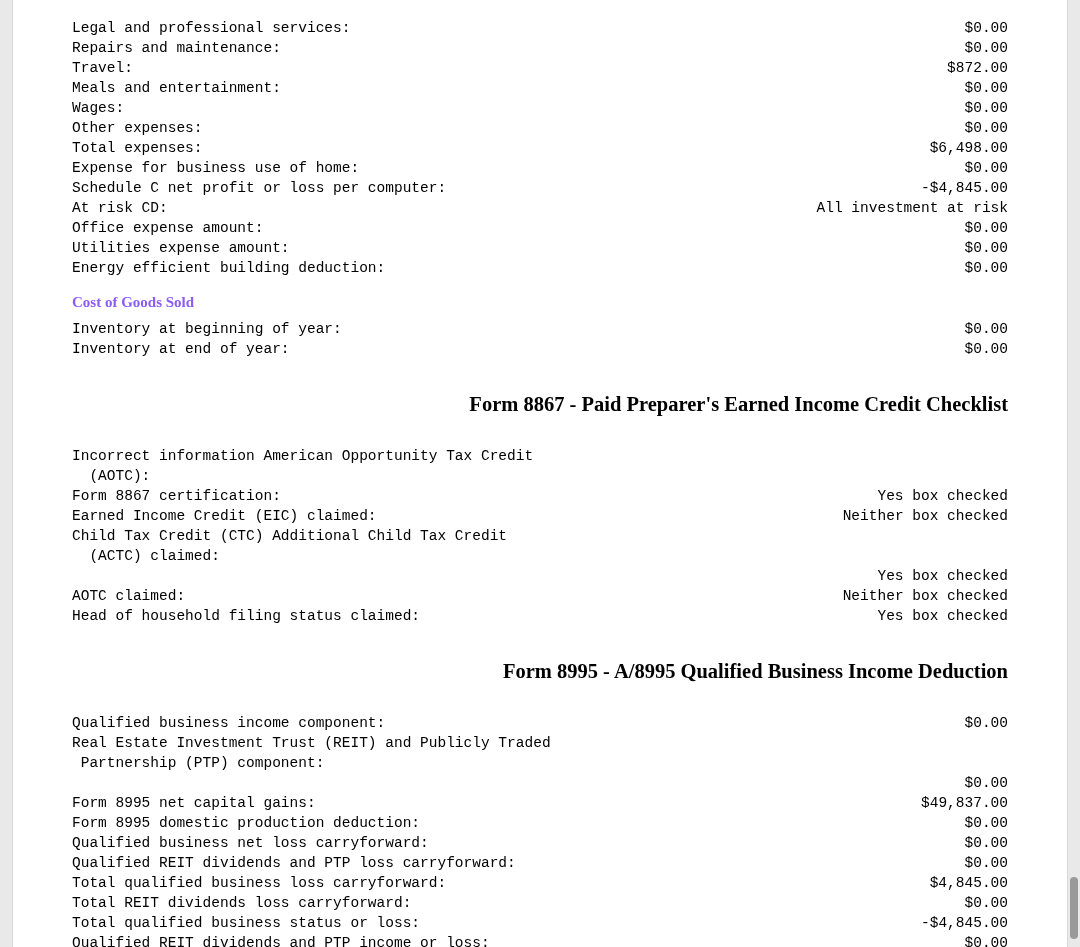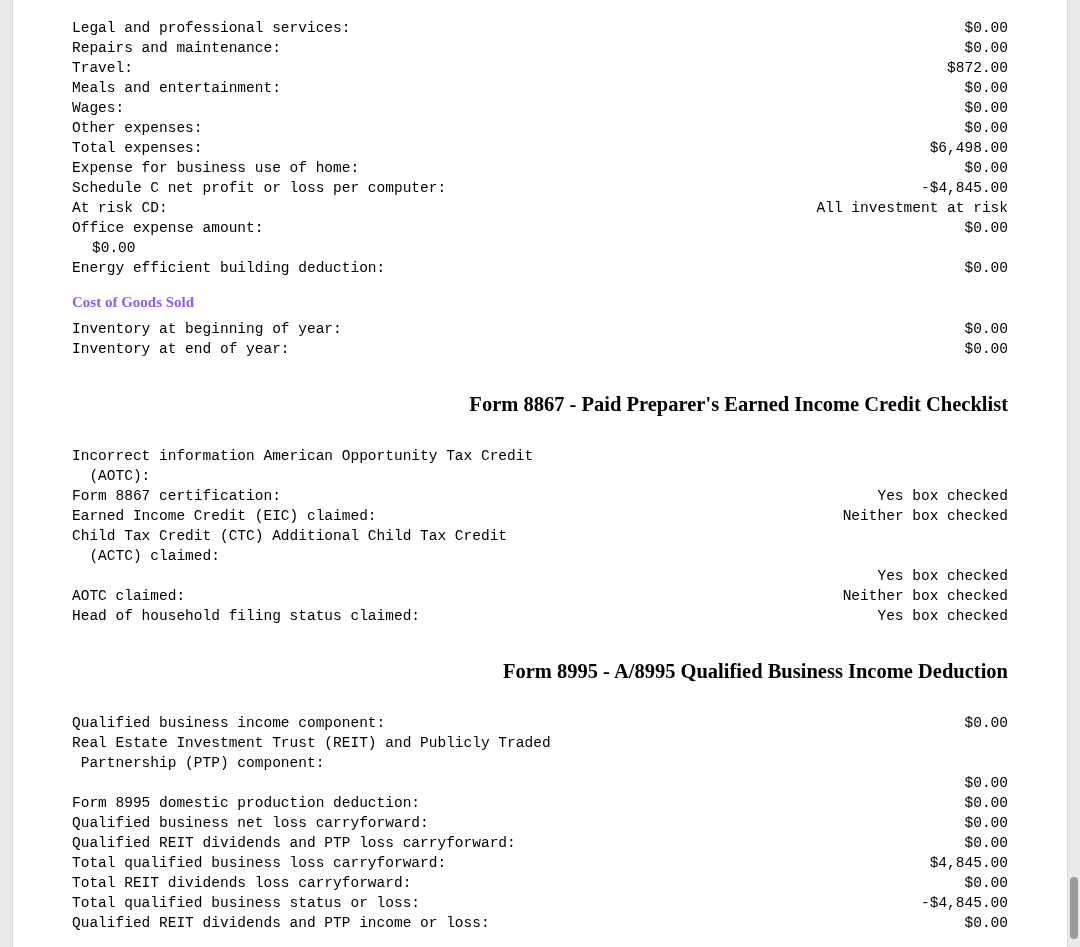--- a/index.html
+++ b/index.html
@@ -130,21 +130,21 @@
         <div class="row"><span class="label">Repairs and maintenance:</span><span class="value">$0.00</span></div>
         <div class="row"><span class="label">Travel:</span><span class="value">$872.00</span></div>
         <div class="row"><span class="label">Meals and entertainment:</span><span class="value">$0.00</span></div>
         <div class="row"><span class="label">Wages:</span><span class="value">$0.00</span></div>
         <div class="row"><span class="label">Other expenses:</span><span class="value">$0.00</span></div>
         <div class="row"><span class="label">Total expenses:</span><span class="value">$6,498.00</span></div>
         <div class="row"><span class="label">Expense for business use of home:</span><span class="value">$0.00</span></div>
         <div class="row"><span class="label">Schedule C net profit or loss per computer:</span><span class="value">-$4,845.00</span></div>
         <div class="row"><span class="label">At risk CD:</span><span class="value">All investment at risk</span></div>
         <div class="row"><span class="label">Office expense amount:</span><span class="value">$0.00</span></div>
-        <div class="row"><span class="value">$0.00</span></div>
+        <div class="row"><span class="label">Utilities expense amount:</span><span class="value">$0.00</span></div>
         <div class="row"><span class="label">Energy efficient building deduction:</span><span class="value">$0.00</span></div>
       </div>
 
     <div class="section-heading">Cost of Goods Sold</div>
 
     <div class="mono-block" id="cogs-rows">
         <div class="row"><span class="label">Inventory at beginning of year:</span><span class="value">$0.00</span></div>
         <div class="row"><span class="label">Inventory at end of year:</span><span class="value">$0.00</span></div>
       </div>
 
@@ -162,20 +162,21 @@
         <div class="row"><span class="label">Head of household filing status claimed:</span><span class="value">Yes box checked</span></div>
       </div>
 
     <div class="form-title">Form 8995 - A/8995 Qualified Business Income Deduction</div>
     <div class="gap-after-title"></div>
 
     <div class="mono-block" id="form8995-rows">
         <div class="row"><span class="label">Qualified business income component:</span><span class="value">$0.00</span></div>
         <div class="row wrap-row"><span class="label">Real Estate Investment Trust (REIT) and Publicly Traded
  Partnership (PTP) component:</span><span class="value">$0.00</span></div>
+        <div class="row"><span class="label">Form 8995 net capital gains:</span><span class="value">$49,837.00</span></div>
         <div class="row"><span class="label">Form 8995 domestic production deduction:</span><span class="value">$0.00</span></div>
         <div class="row"><span class="label">Qualified business net loss carryforward:</span><span class="value">$0.00</span></div>
         <div class="row"><span class="label">Qualified REIT dividends and PTP loss carryforward:</span><span class="value">$0.00</span></div>
         <div class="row"><span class="label">Total qualified business loss carryforward:</span><span class="value">$4,845.00</span></div>
         <div class="row"><span class="label">Total REIT dividends loss carryforward:</span><span class="value">$0.00</span></div>
         <div class="row"><span class="label">Total qualified business status or loss:</span><span class="value">-$4,845.00</span></div>
         <div class="row"><span class="label">Qualified REIT dividends and PTP income or loss:</span><span class="value">$0.00</span></div>
       </div>
 
   </div>

